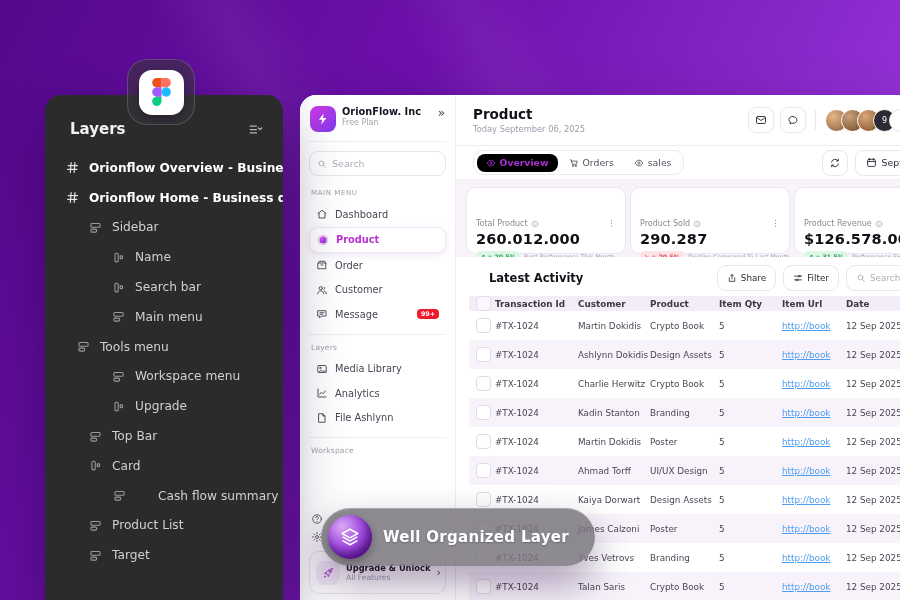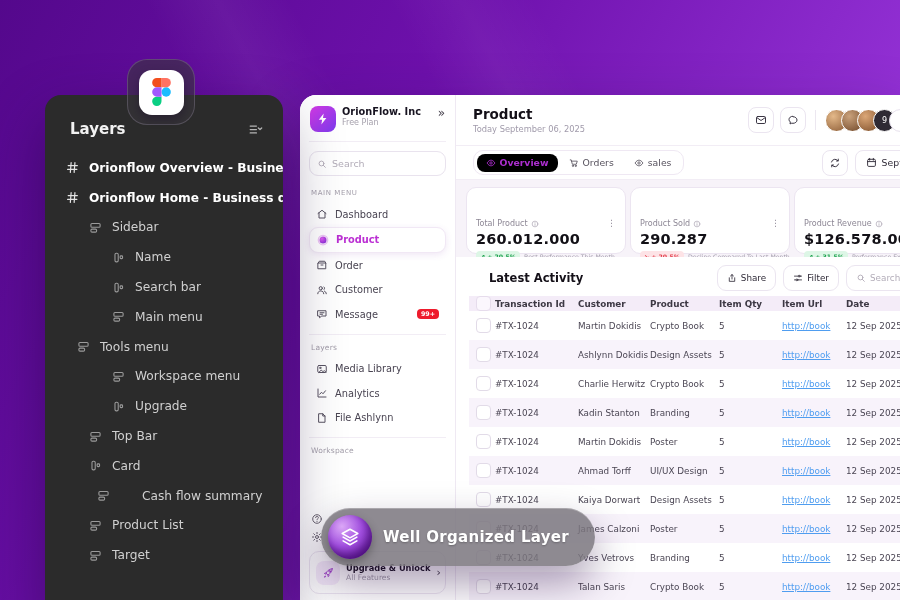--- a/index.html
+++ b/index.html
@@ -346,21 +346,21 @@
           <span>Top Bar</span>
         </div>
 
         <div class="lrow" style="padding-left: 44px;">
           <svg class="ic lic">
             <use href="#i-component"></use>
           </svg>
           <span>Card</span>
         </div>
 
-        <div class="lrow" style="padding-left: 52px; gap: 32px;">
+        <div class="lrow" style="padding-left: 68px; gap: 32px;">
           <svg class="ic lic">
             <use href="#i-section"></use>
           </svg>
           <span>Cash flow summary</span>
         </div>
 
         <div class="lrow" style="padding-left: 44px;">
           <svg class="ic lic">
             <use href="#i-section"></use>
           </svg>

